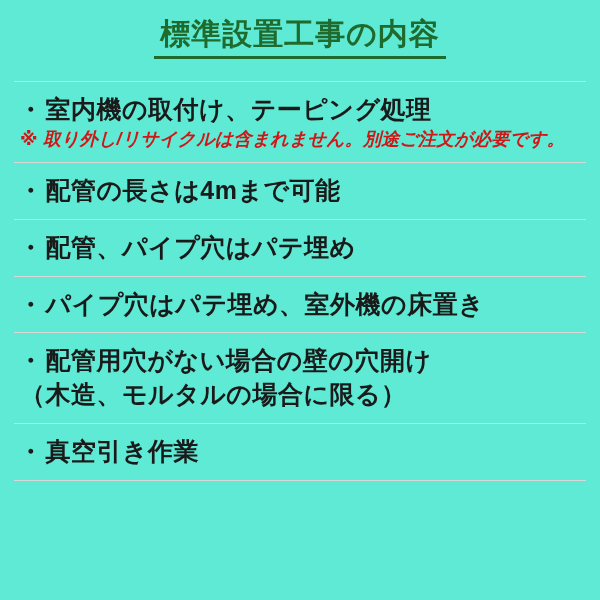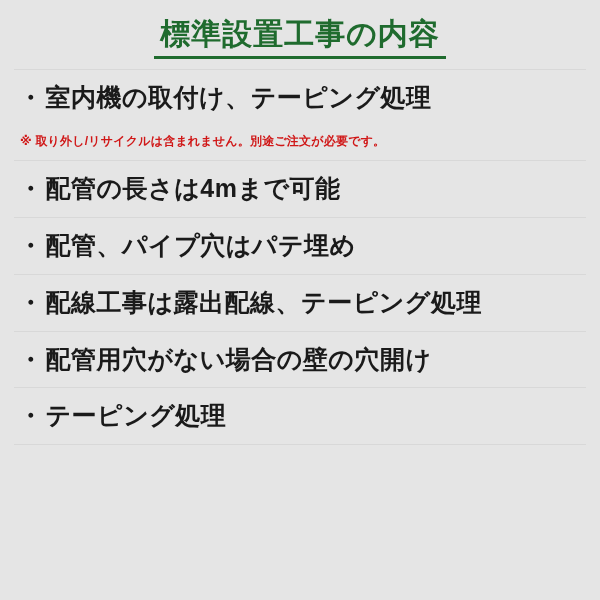--- a/index.html
+++ b/index.html
@@ -11,24 +11,25 @@
     width: 600px;
     height: 600px;
     background: #ffffff;
     font-family: "Liberation Sans", "DejaVu Sans", sans-serif;
     overflow: hidden;
   }
   .page {
     width: 600px;
     height: 600px;
     box-sizing: border-box;
-    background: #e5e5e5;
+    background: #5eead4;
     display: flex;
     flex-direction: column;
     align-items: stretch;
+    gap: 12px;
   }
   .title-wrap {
     text-align: center;
     padding-top: 16px;
     padding-bottom: 10px;
   }
   .title {
     display: inline-block;
     font-size: 30px;
     font-weight: bold;
@@ -62,27 +63,28 @@
     letter-spacing: 0.5px;
   }
   .bullet {
     flex: 0 0 auto;
     margin-right: 2px;
   }
   .row-text {
     flex: 1 1 auto;
   }
   .row-note {
-    margin-top: 19px;
-    font-size: 12px;
+    margin-top: 1px;
+    font-size: 18px;
     color: #d01717;
     font-weight: bold;
     letter-spacing: 0.2px;
     line-height: 1.3;
     padding-left: 2px;
+    font-style: italic;
   }
   .row-sub {
     font-size: 25px;
     color: #1a1a1a;
     font-weight: bold;
     line-height: 1.35;
     letter-spacing: 0.5px;
     padding-left: 2px;
   }
 </style>
@@ -115,32 +117,33 @@
     <div class="row">
       <div class="row-main">
         <span class="bullet">・</span>
         <span class="row-text">配管、パイプ穴はパテ埋め</span>
       </div>
     </div>
 
     <div class="row">
       <div class="row-main">
         <span class="bullet">・</span>
-        <span class="row-text">配線工事は露出配線、テーピング処理</span>
+        <span class="row-text">パイプ穴はパテ埋め、室外機の床置き</span>
       </div>
     </div>
 
     <div class="row">
       <div class="row-main">
         <span class="bullet">・</span>
         <span class="row-text">配管用穴がない場合の壁の穴開け</span>
       </div>
+      <div class="row-sub">（木造、モルタルの場合に限る）</div>
     </div>
 
     <div class="row">
       <div class="row-main">
         <span class="bullet">・</span>
-        <span class="row-text">テーピング処理</span>
+        <span class="row-text">真空引き作業</span>
       </div>
     </div>
 
   </div>
 </div>
 
 </body></html>

